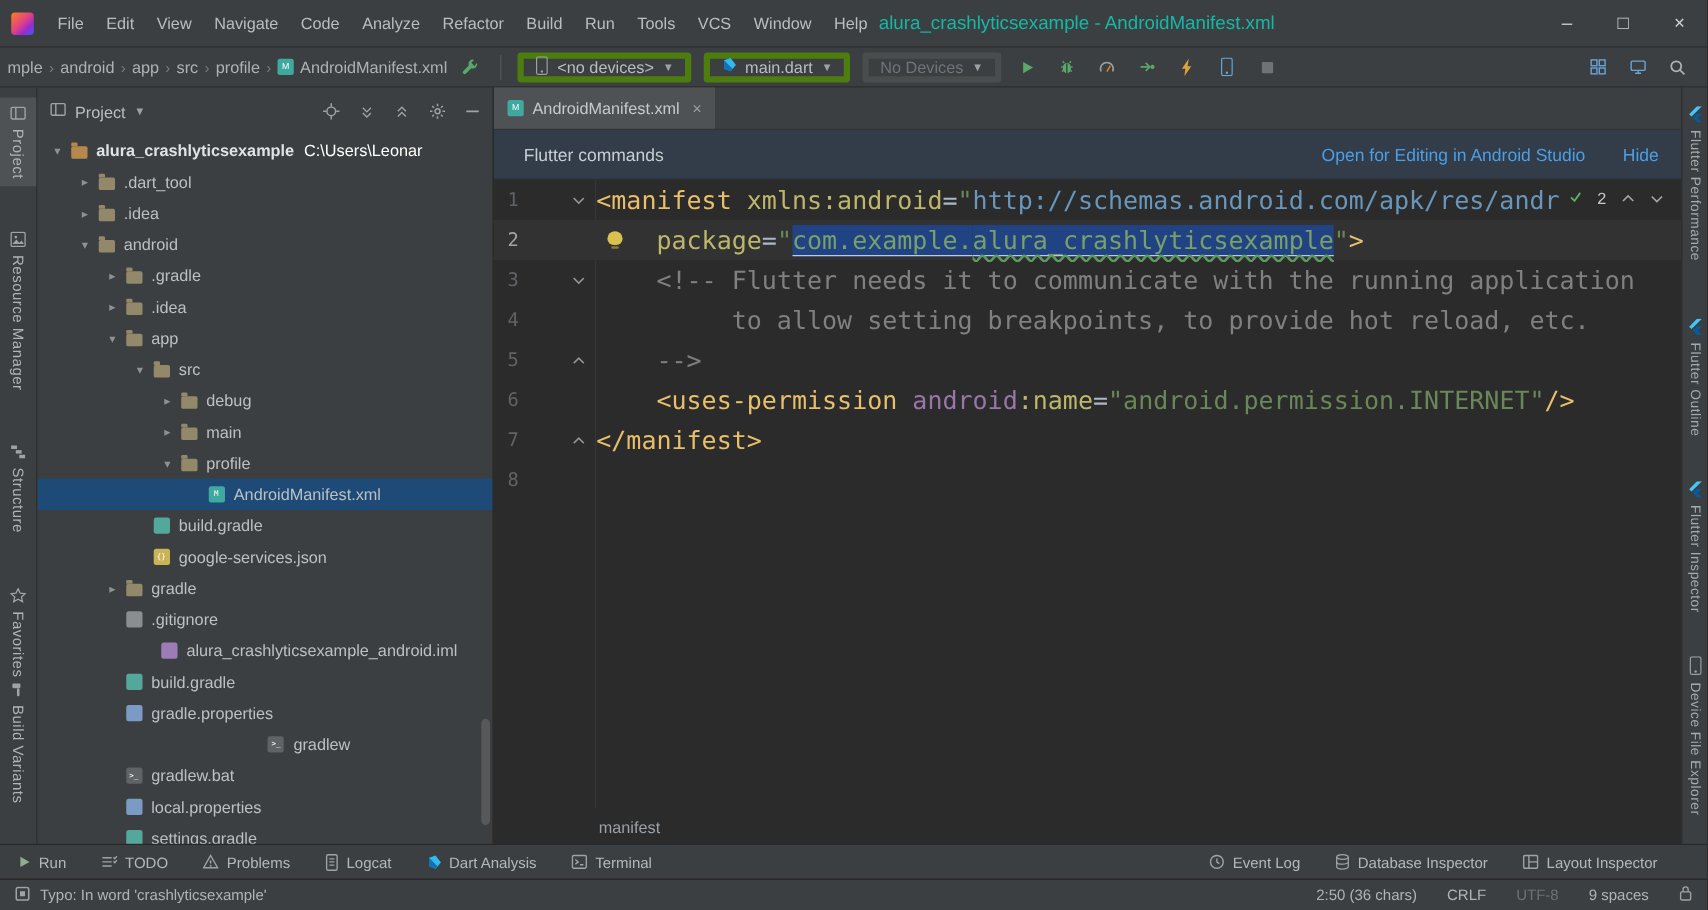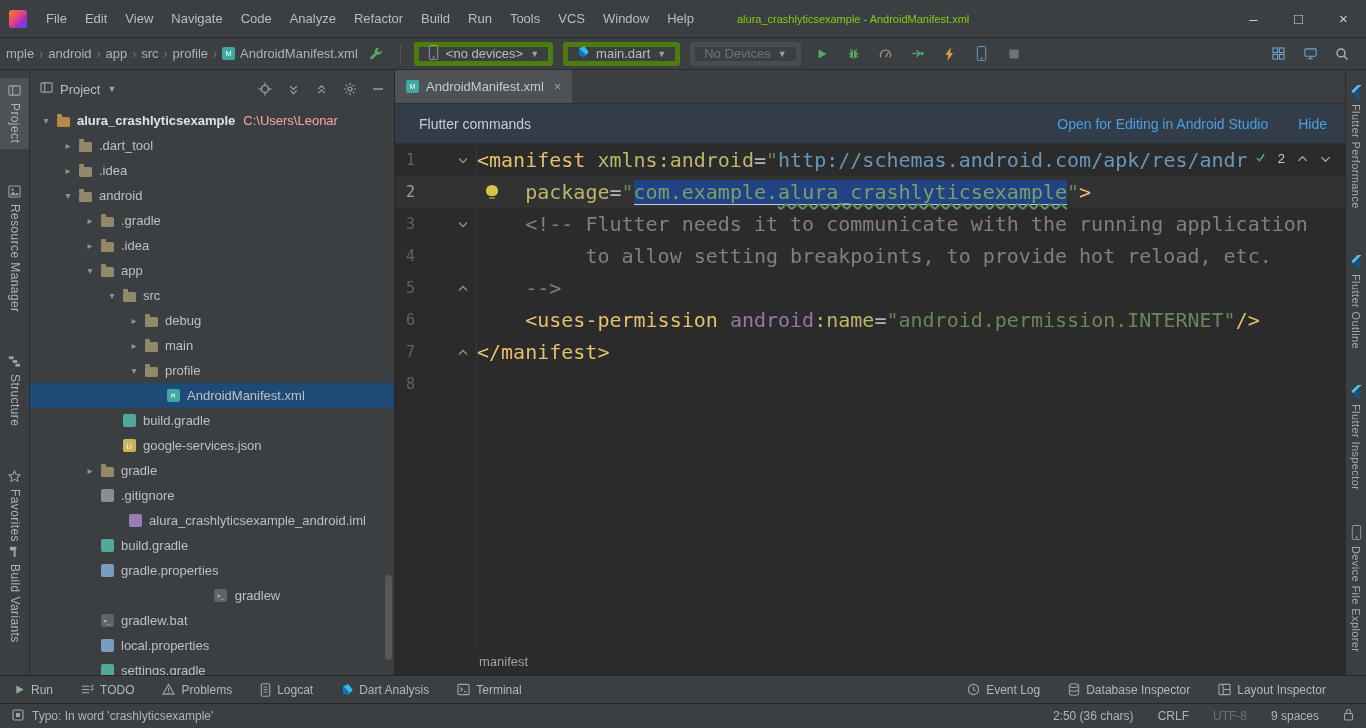--- a/index.html
+++ b/index.html
@@ -14,21 +14,21 @@
   }
   .app { width:1366px; height:728px; display:flex; flex-direction:column; }
 
   
   .titlebar { height:38px; background:#3c3f41; display:flex; align-items:center;
     border-bottom:1px solid #2c2c2c; flex:0 0 38px; }
   .logo { width:18px; height:18px; margin:0 10px 0 9px; border-radius:3px;
     background:linear-gradient(135deg,#fc801d 0%,#e4447f 45%,#9a2bd0 72%,#3d5afe 100%); }
   .menus { display:flex; }
   .menu { padding:0 9px; color:#bbbdbf; font-size:13px; line-height:38px; }
-  .title-text { color:#84cc16; margin-left:34px; font-size:11px; white-space:nowrap;
+  .title-text { color:#14b8a6; font-size:15px; white-space:nowrap;
     overflow:hidden; }
   .win-controls { margin-left:auto; display:flex; }
   .win-btn { width:45px; height:38px; text-align:center; line-height:38px;
     color:#cfd1d2; font-size:15px; }
 
   
   .toolbar { height:32px; background:#3c3f41; display:flex; align-items:center;
     border-bottom:1px solid #2c2c2c; flex:0 0 32px; padding:0 8px 0 4px; white-space:nowrap; }
   .crumbs { display:flex; align-items:center; }
   .crumb { color:#aeb2b5; padding:0 2px; font-size:13px; display:flex; align-items:center; gap:5px; }
@@ -69,21 +69,21 @@
   .chev { width:16px; flex:0 0 16px; color:#8e9295; font-size:10px; text-align:center; }
   .t-icon { flex:0 0 18px; display:flex; justify-content:center; align-items:center; }
   .i-folder { width:13px; height:10px; background:#93896a; border-radius:1.5px; position:relative; margin-top:2px; }
   .i-folder::before { content:""; position:absolute; top:-3px; left:0; width:5px; height:3px;
     background:inherit; border-radius:1px 1px 0 0; }
   .i-folder.root { background:#b5894c; }
   .i-file { width:13px; height:13px; border-radius:2px; display:inline-flex; align-items:center;
     justify-content:center; font-size:6px; color:#fff; font-family:"DejaVu Sans Mono",monospace; }
   .t-label { margin-left:5px; color:#bcc0c3; }
   .t-label.bold { color:#e0e2e4; font-weight:bold; }
-  .t-detail { color:#fca5a5; margin-left:8px; }
+  .t-detail { color:#ffffff; margin-left:8px; }
   .pp-vscroll { position:absolute; right:2px; top:505px; width:7px; height:85px;
     background:#5a5d5f; border-radius:4px; opacity:.85; }
 
   
   .editor { flex:1 1 auto; display:flex; flex-direction:column; background:#2b2b2b; min-width:0; }
   .tabbar { height:34px; flex:0 0 34px; background:#3c3f41; display:flex; align-items:stretch;
     border-bottom:1px solid #323232; }
   .tab { background:#4e5254; display:flex; align-items:center; gap:7px; padding:0 11px;
     font-size:13px; color:#c6cacd; }
   .tab-close { color:#9b9e a0; color:#9b9ea0; font-size:13px; margin-left:3px; }

